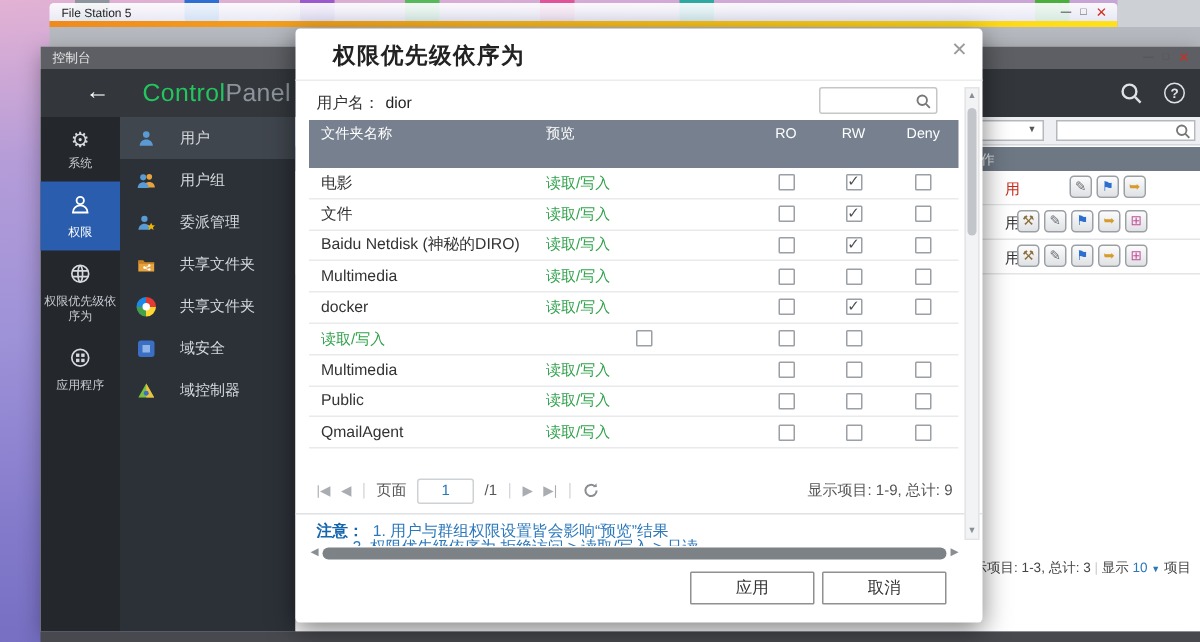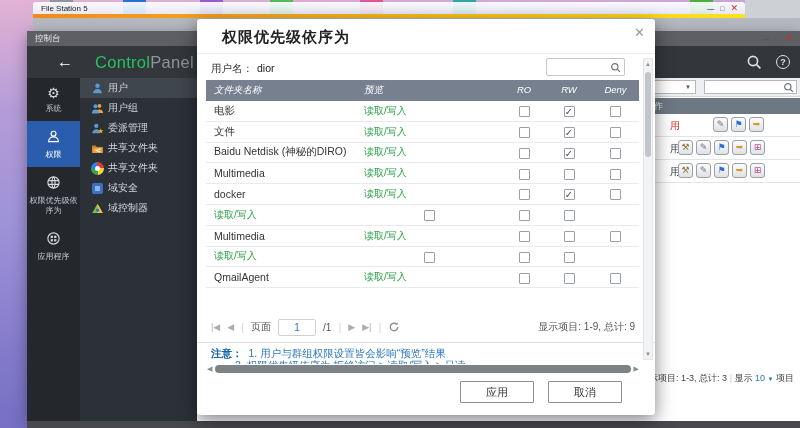--- a/index.html
+++ b/index.html
@@ -40,21 +40,21 @@
   .cp-body { flex:1; display:flex; min-height:0; }
 
   .cp-rail { width:53px; background:#24272c; flex:0 0 auto; }
   .rail-item { display:flex; flex-direction:column; align-items:center; padding:8px 2px 7px; gap:3px;
     color:#c6cbd1; font-size:8px; text-align:center; line-height:1.25; cursor:default; }
   .rail-item .ric { font-size:14px; line-height:15px; height:16px; color:#d7dadd; }
   .rail-item svg { width:15px; height:15px; stroke:#d7dadd; }
   .rail-item.active { background:#2a5dad; color:#fff; }
 
   .cp-menu { width:117px; background:#2c3138; flex:0 0 auto; }
-  .menu-item { height:20px; display:flex; align-items:center; padding-left:11px; gap:4px;
+  .menu-item { height:28px; display:flex; align-items:center; padding-left:11px; gap:16px;
     color:#d4d8dc; font-size:10px; }
   .menu-item.selected { background:#40464e; }
   .mic { width:13px; height:13px; flex:0 0 auto; position:relative; }
 
   .cp-content { flex:1; position:relative; background:#fff; min-width:0; }
   .bg-toolbar { position:absolute; top:0; left:0; right:0; height:19px; background:#edeff2; border-bottom:1px solid #d5d8db; }
   .bg-dropdown { position:absolute; right:104px; top:2px; width:130px; height:14px; background:#fff; border:1px solid #b5b9bd; }
   .bg-dropdown .caret { position:absolute; right:4px; top:3px; font-size:6px; color:#555; }
   .bg-search { position:absolute; right:3px; top:2px; width:93px; height:14px; background:#fff; border:1px solid #b5b9bd; }
   .bg-search svg { position:absolute; right:2px; top:1px; width:11px; height:11px; }
@@ -78,21 +78,21 @@
   .m-title { position:absolute; top:9px; left:25px; font-size:15px; font-weight:bold; color:#222; letter-spacing:1px; }
   .m-div1 { position:absolute; top:34px; left:0; right:0; border-top:1px solid #ececee; }
   .m-user { position:absolute; top:43px; left:14px; font-size:10.5px; color:#333; }
   .m-user .lab { color:#333; } .m-user .val { margin-left:4px; color:#222; }
   .m-search { position:absolute; top:39px; right:30px; width:79px; height:18px; border:1px solid #c6c6c6; border-radius:2px; background:#fff; }
   .m-search input { position:absolute; left:3px; top:1px; width:58px; height:14px; border:none; outline:none; font-size:10px; }
   .m-search svg { position:absolute; right:3px; top:3px; width:11px; height:11px; }
 
   .m-table { position:absolute; top:61px; left:9px; width:433px; }
   .m-thead, .m-row { display:grid; grid-template-columns:150px 146px 44px 46px 47px; }
-  .m-thead { height:21px; background:#76808f;font-style:italic; }
+  .m-thead { height:32px; background:#76808f; }
   .m-thead .c { color:#fff; font-size:9.5px; line-height:20px; }
   .m-thead .c1,.m-thead .c2 { padding-left:8px; }
   .m-thead .cc { text-align:center; }
   .m-row { height:20.8px; border-bottom:1px solid #e8eaec; align-items:center; }
   .m-row .name { font-size:10.5px; color:#333; padding-left:8px; white-space:nowrap; overflow:hidden; }
   .m-row .link { font-size:10px; color:#31a24c; padding-left:8px; }
   .cbcell { text-align:center; }
   .cb { display:inline-block; width:11px; height:11px; border:1px solid #9aa0a6; border-radius:1px;
     font-size:10px; line-height:10px; color:#4a4f54; text-align:center; vertical-align:middle; background:#fff; }
 
@@ -107,21 +107,21 @@
   .m-pg-info { position:absolute; top:301px; right:20px; font-size:10px; color:#555; }
   .m-div2 { position:absolute; top:323px; left:0; right:0; border-top:1px solid #dfe1e3; }
   .m-note { position:absolute; top:328px; left:14px; font-size:10.5px; display:flex; gap:6px; white-space:nowrap; }
   .m-note .nl { color:#1565ad; font-weight:bold; }
   .m-note .nt { color:#2b77bb; }
   .m-note2 { position:absolute; top:340px; left:38px; height:5px; overflow:hidden; font-size:10.5px;
     color:#2b77bb; line-height:12px; white-space:nowrap; }
   .m-hscroll { position:absolute; top:345px; left:10px; right:16px; height:9px; display:flex; align-items:center; gap:3px; }
   .m-hscroll .arr { font-size:7px; color:#8a8e93; line-height:1; }
   .m-hscroll .track { flex:1; height:8px; border-radius:4px; background:#7d8287; }
-  .m-btn { position:absolute; top:362px; height:22px; width:74px; background:#fff; border:1px solid #909090;
+  .m-btn { position:absolute; top:362px; height:22px; width:83px; background:#fff; border:1px solid #909090;
     border-radius:1px; font-size:11px; color:#333; text-align:center; line-height:20px; }
   .m-btn.apply { left:263px; } .m-btn.cancel { left:351px; }
   .m-vscroll { position:absolute; right:2px; top:39px; height:302px; width:10px; background:#f2f3f5; border:1px solid #e3e4e6; }
   .m-vscroll .va { position:absolute; left:0; right:0; text-align:center; font-size:6px; color:#8a8e93; line-height:8px; }
   .m-vscroll .vthumb { position:absolute; left:1px; right:1px; top:13px; height:85px; background:#c2c6ca; border-radius:3px; }
 
   .bottom-strip { position:absolute; left:27px; top:421px; width:773px; height:7px; background:#47494e; z-index:4; }
 </style>
 </head>
 <body>
@@ -403,20 +403,21 @@
           <span class="cbcell"><span class="cb"></span></span>
         </div>
         <div class="m-row">
           <span class="name">Multimedia</span>
           <span class="link">读取/写入</span>
           <span class="cbcell"><span class="cb"></span></span>
           <span class="cbcell"><span class="cb"></span></span>
           <span class="cbcell"><span class="cb"></span></span>
         </div>
         <div class="m-row">
+          <span class="name">Public</span>
           <span class="link">读取/写入</span>
           <span class="cbcell"><span class="cb"></span></span>
           <span class="cbcell"><span class="cb"></span></span>
           <span class="cbcell"><span class="cb"></span></span>
         </div>
         <div class="m-row">
           <span class="name">QmailAgent</span>
           <span class="link">读取/写入</span>
           <span class="cbcell"><span class="cb"></span></span>
           <span class="cbcell"><span class="cb"></span></span>

